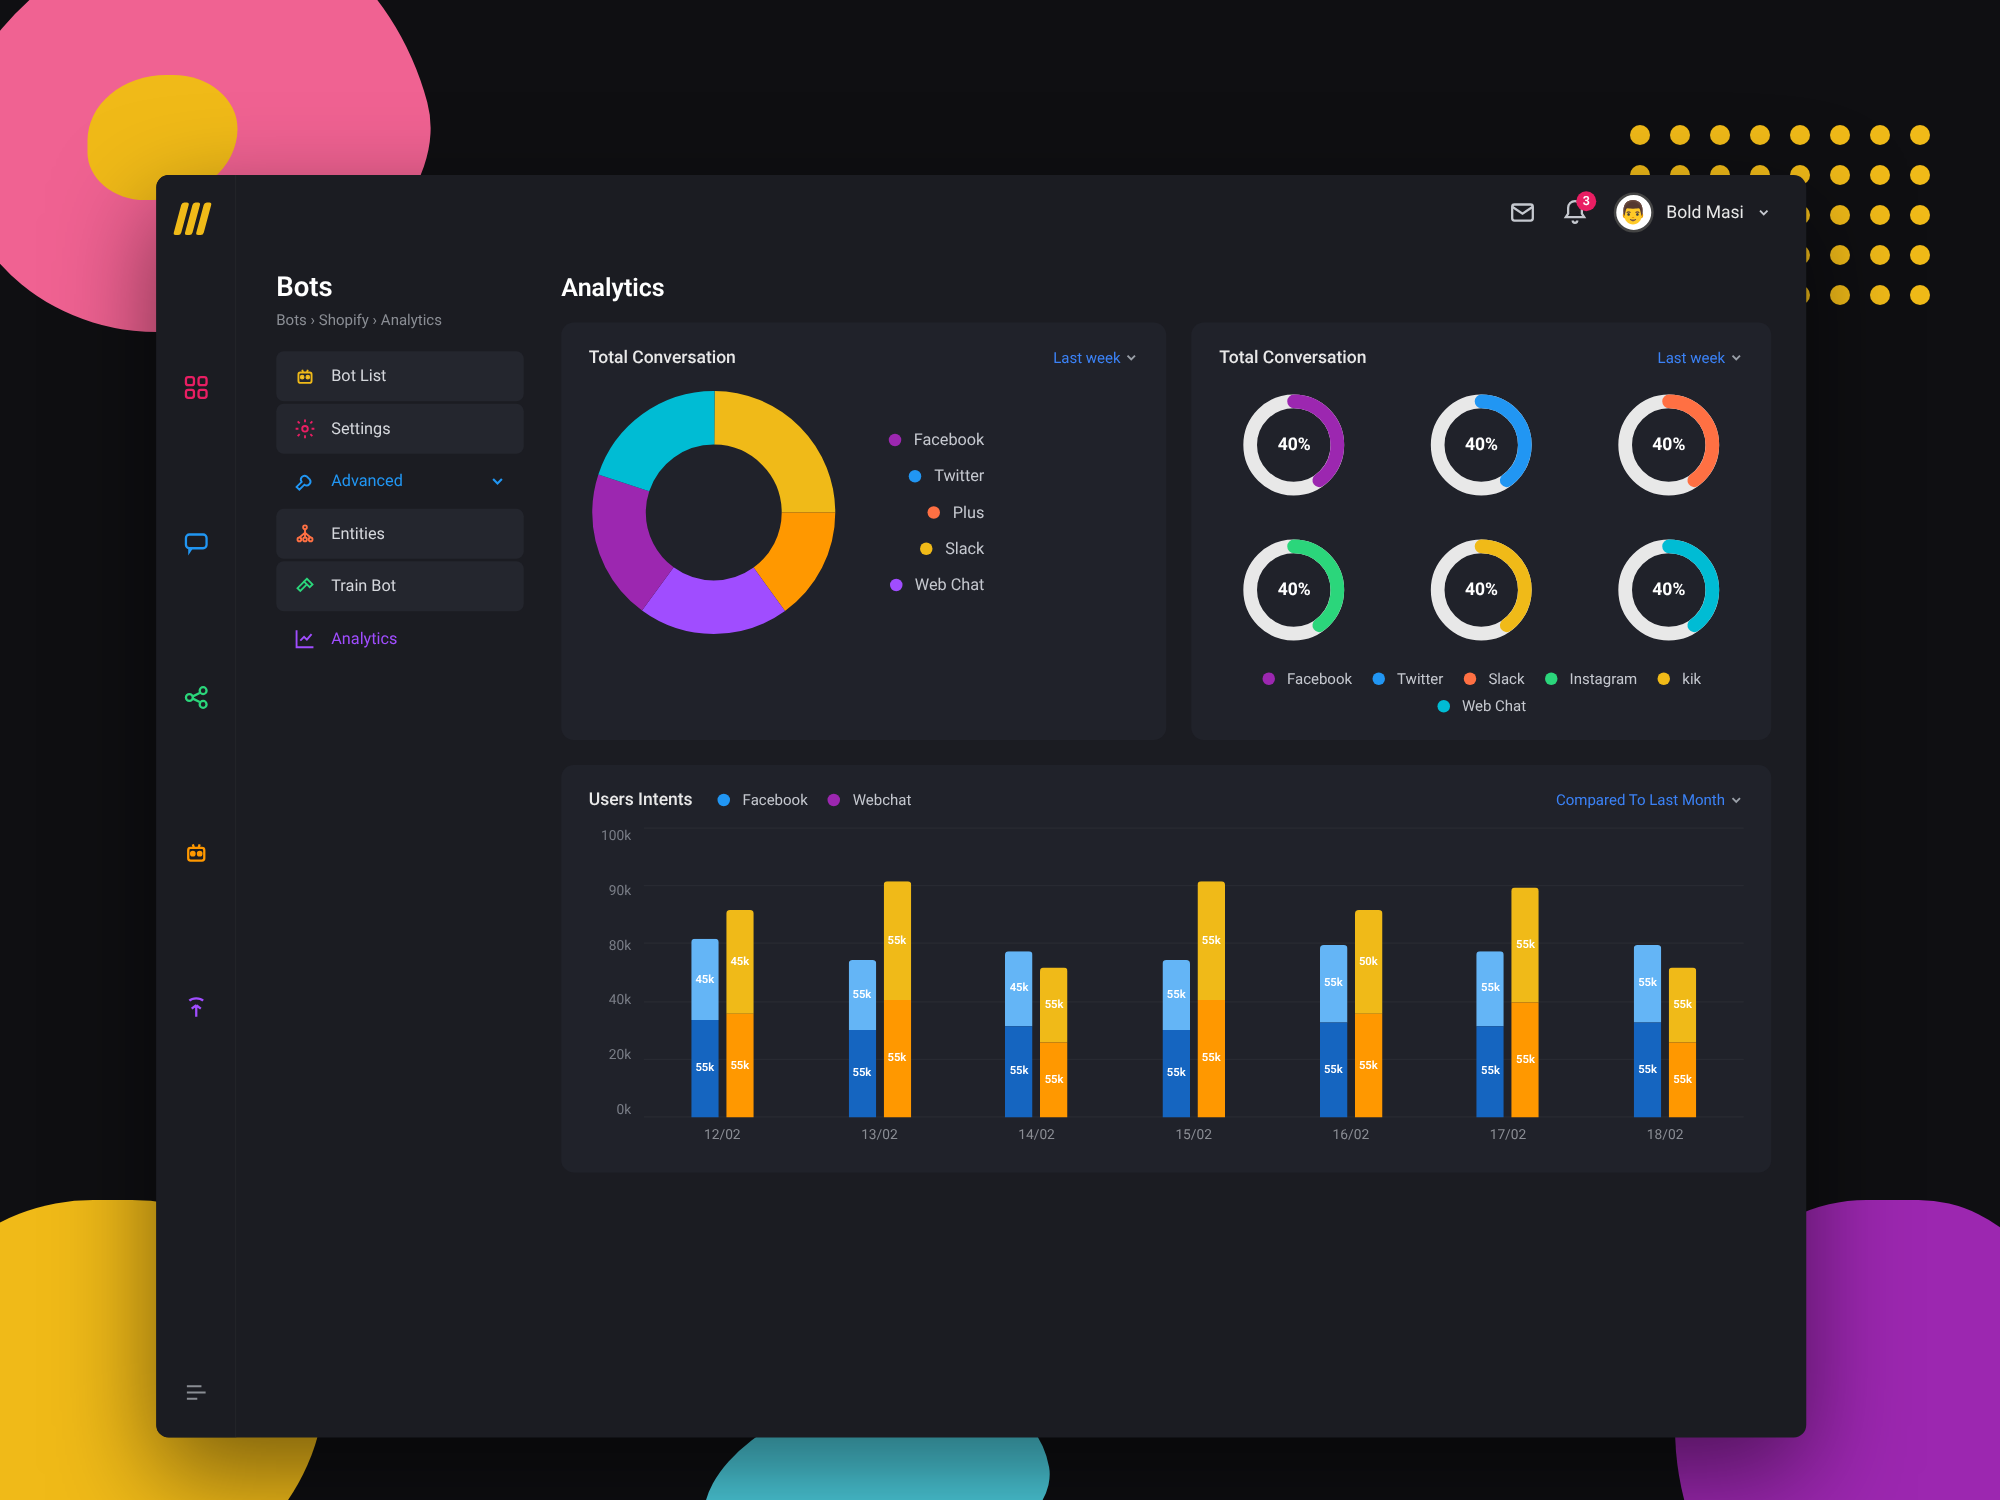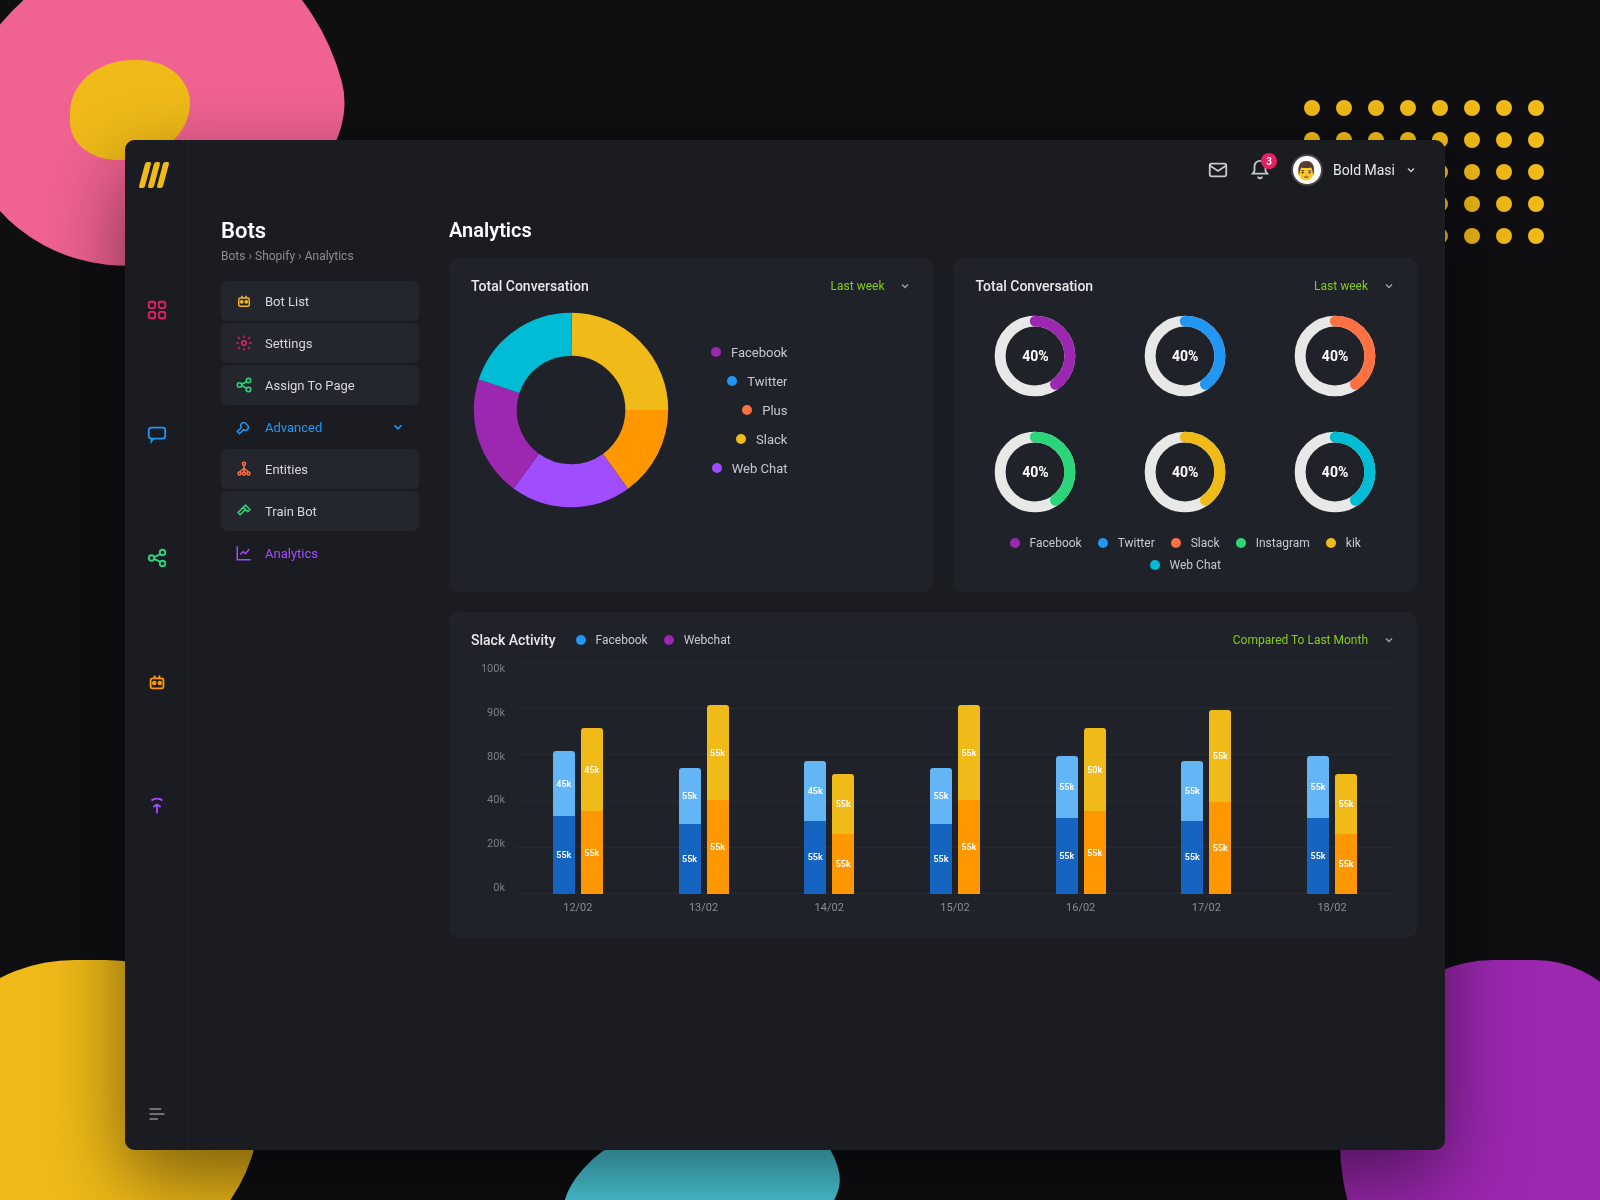--- a/index.html
+++ b/index.html
@@ -40,21 +40,21 @@
 .menu-item.expand { color:#2196f3; justify-content:space-between; }
 .menu-item.active { color:#a04dff; }
 .mi-icon { width:18px; height:18px; flex-shrink:0; }
 
 .content { flex:1; padding:18px 28px 0 10px; }
 .section-title { color:#fff; font-size:20px; font-weight:600; margin-bottom:16px; }
 .row { display:flex; gap:20px; margin-bottom:20px; }
 .card { background:#20222a; border-radius:10px; padding:20px 22px; flex:1; }
 .card-head { display:flex; justify-content:space-between; align-items:center; margin-bottom:16px; }
 .card-title { color:#e8e8e8; font-size:14px; font-weight:500; }
-.dd { color:#84cc16; font-size:12px; cursor:pointer; display:flex; align-items:center; gap:15px; }
+.dd { color:#3b82f6; font-size:12px; cursor:pointer; display:flex; align-items:center; gap:3px; }
 
 .donut-wrap { display:flex; align-items:center; gap:40px; }
 .donut { width:200px; height:200px; }
 .legend { display:flex; flex-direction:column; gap:14px; }
 .leg-item { display:flex; align-items:center; gap:10px; color:#c5c8cf; font-size:13px;justify-content:flex-end; }
 .dot { width:10px; height:10px; border-radius:50%; }
 
 .gauges { display:grid; grid-template-columns:repeat(3,1fr); gap:24px 30px; justify-items:center; }
 .gauge { width:92px; height:92px; position:relative; }
 .gauge-label { position:absolute; inset:0; display:flex; align-items:center; justify-content:center; color:#fff; font-size:14px; font-weight:700; }
@@ -223,31 +223,20 @@
             </div>
             <div class="menu-item dark">
               <div style="display:flex;align-items:center;gap:12px">
                 <svg class="mi-icon" viewBox="0 0 24 24" fill="none" stroke="#e91e63" stroke-width="2">
                   <circle cx="12" cy="12" r="3"></circle>
                   <path d="M12 2v3M12 19v3M4.2 4.2l2.1 2.1M17.7 17.7l2.1 2.1M2 12h3M19 12h3M4.2 19.8l2.1-2.1M17.7 6.3l2.1-2.1"></path>
                 </svg>
                 <span>Settings</span>
               </div>
             </div>
-            <div class="menu-item dark">
-              <div style="display:flex;align-items:center;gap:12px">
-                <svg class="mi-icon" viewBox="0 0 24 24" fill="none" stroke="#2bd67b" stroke-width="2">
-                  <circle cx="6" cy="12" r="3"></circle>
-                  <circle cx="18" cy="6" r="3"></circle>
-                  <circle cx="18" cy="18" r="3"></circle>
-                  <path d="M9 11l6-3M9 13l6 3"></path>
-                </svg>
-                <span>Assign To Page</span>
-              </div>
-            </div>
             <div class="menu-item expand">
               <div style="display:flex;align-items:center;gap:12px">
                 <svg class="mi-icon" viewBox="0 0 24 24" fill="none" stroke="#2196f3" stroke-width="2">
                   <path d="M14 7a4 4 0 00-5.6 5.6L3 18l3 3 5.4-5.4A4 4 0 0017 10l-3-3z"></path>
                 </svg>
                 <span>Advanced</span>
               </div>
               <svg width="14" height="14" viewBox="0 0 24 24" fill="none" stroke="#2196f3" stroke-width="3">
                 <path d="M6 9l6 6 6-6"></path>
               </svg>
@@ -409,21 +398,21 @@
                   <div class="dot" style="background:#00bcd4"></div>
                   <span>Web Chat</span>
                 </div>
               </div>
           </div>
         </div>
 
         <div class="card chart-card">
           <div class="card-head">
             <div class="chart-title-row">
-              <div class="card-title">Slack Activity</div>
+              <div class="card-title">Users Intents</div>
               <div class="chart-legend">
                   <div class="leg-item" style="font-size:12px">
                     <div class="dot" style="background:#2196f3"></div>
                     <span>Facebook</span>
                   </div>
                   <div class="leg-item" style="font-size:12px">
                     <div class="dot" style="background:#9c27b0"></div>
                     <span>Webchat</span>
                   </div>
                 </div>

